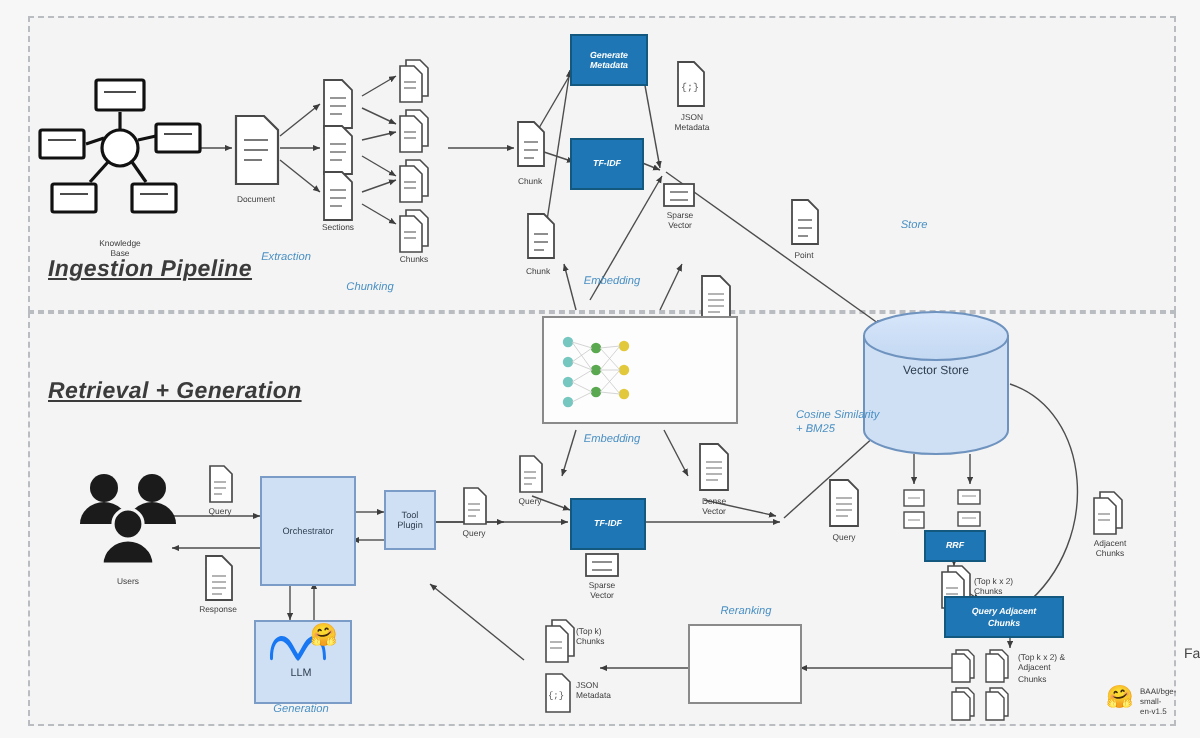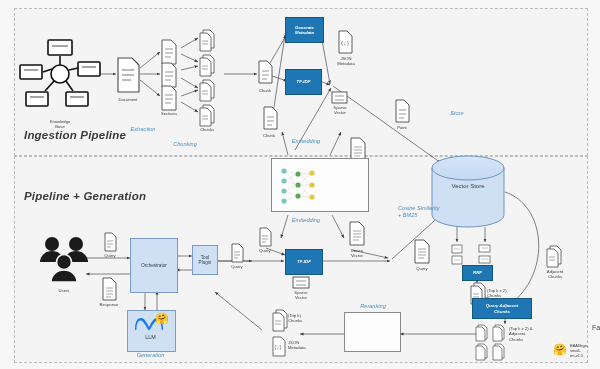--- a/index.html
+++ b/index.html
@@ -1,38 +1,38 @@
 <!DOCTYPE html>
 <html><head>
 <meta charset="utf-8">
 <style>
   html,body{margin:0;padding:0;background:#f7f7f7;}
   body{width:600px;height:369px;overflow:hidden;font-family:"Liberation Sans",sans-serif;}
   #stage{position:relative;width:600px;height:369px;background:#f7f7f7;}
   .panel{position:absolute;border:1px dashed #b9bcc0;background:#f4f4f4;}
-  .panel-title{position:absolute;font-style:italic;font-weight:bold;font-size:11.5px;color:#3b3b3b;letter-spacing:.2px;}
+  .panel-title{position:absolute;font-style:italic;font-weight:bold;font-size:11.5px;color:#3b3b3b;letter-spacing:.2px;text-decoration:underline;}
   .nlabel{position:absolute;font-size:4.2px;color:#3d3d3d;text-align:center;line-height:1.25;white-space:pre-line;}
   .slabel{position:absolute;font-size:5.6px;font-style:italic;color:#4a90c4;text-align:center;line-height:1.25;white-space:pre-line;}
   .bluebox{position:absolute;background:#1f76b4;border:1px solid #12587f;display:flex;align-items:center;justify-content:center;}
   .bluebox span{color:#fff;font-size:4.4px;font-weight:bold;font-style:italic;text-align:center;line-height:1.2;white-space:pre-line;}
   .lightbox{position:absolute;background:#cfe0f5;border:1px solid #7a9cc6;display:flex;align-items:center;justify-content:center;}
   .lightbox span{color:#2f3e4e;font-size:5px;text-align:center;line-height:1.2;white-space:pre-line;}
   .whitebox{position:absolute;background:#fdfdfd;border:1px solid #8a8a8a;}
   svg{position:absolute;left:0;top:0;overflow:visible;}
   .emoji{position:absolute;}
 </style>
 </head>
 <body>
 
 <div id="stage">
 
   <div class="panel" style="left:14px;top:8px;width:572px;height:146px;"></div>
   <div class="panel" style="left:14px;top:156px;width:572px;height:205px;"></div>
   <div class="panel-title" style="left:24px;top:129px;">Ingestion Pipeline</div>
-  <div class="panel-title" style="left:24px;top:190px;">Pipeline + Generation</div>
+  <div class="panel-title" style="left:24px;top:190px;">Retrieval + Generation</div>
 
   <svg width="600" height="369">
     <defs>
       <marker id="ah" markerWidth="6" markerHeight="6" refX="5" refY="2.2" orient="auto">
         <path d="M0,0 L5,2.2 L0,4.4 z" fill="#3d3d3d"></path>
       </marker>
       <linearGradient id="cylTop" x1="0" y1="0" x2="0" y2="1">
         <stop offset="0%" stop-color="#d7e6fa"></stop>
           <stop offset="100%" stop-color="#c3d8f2"></stop>
       </linearGradient>

